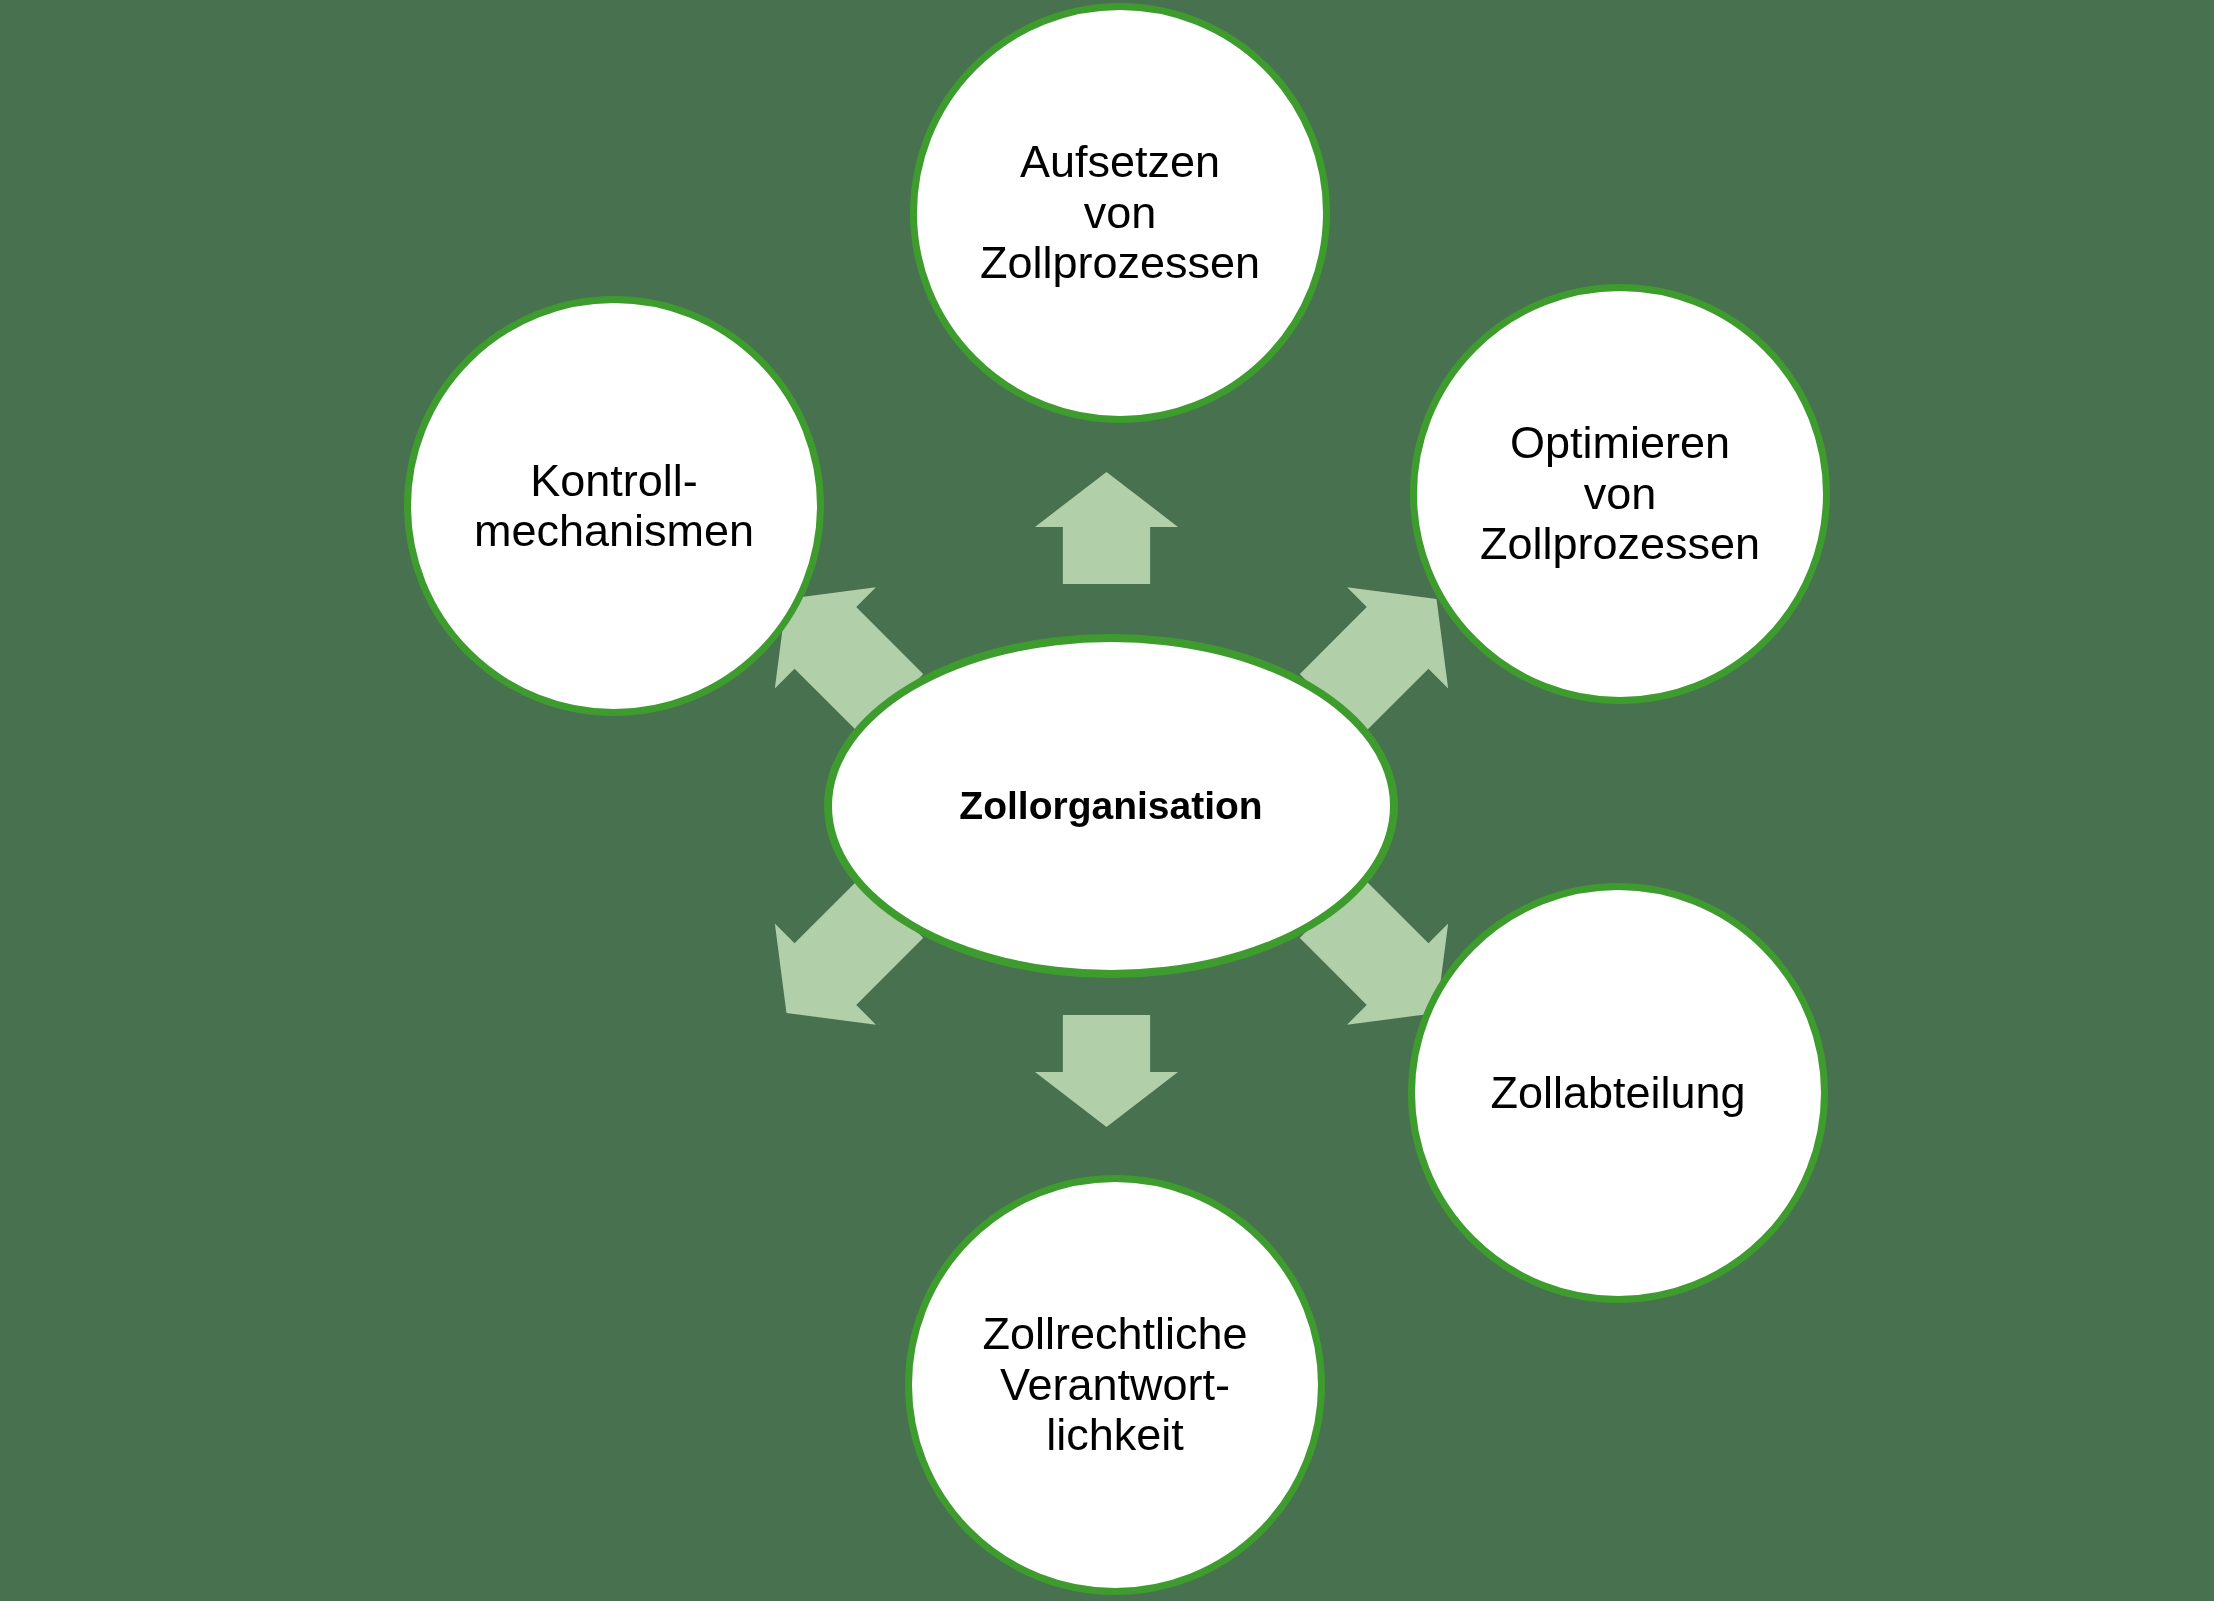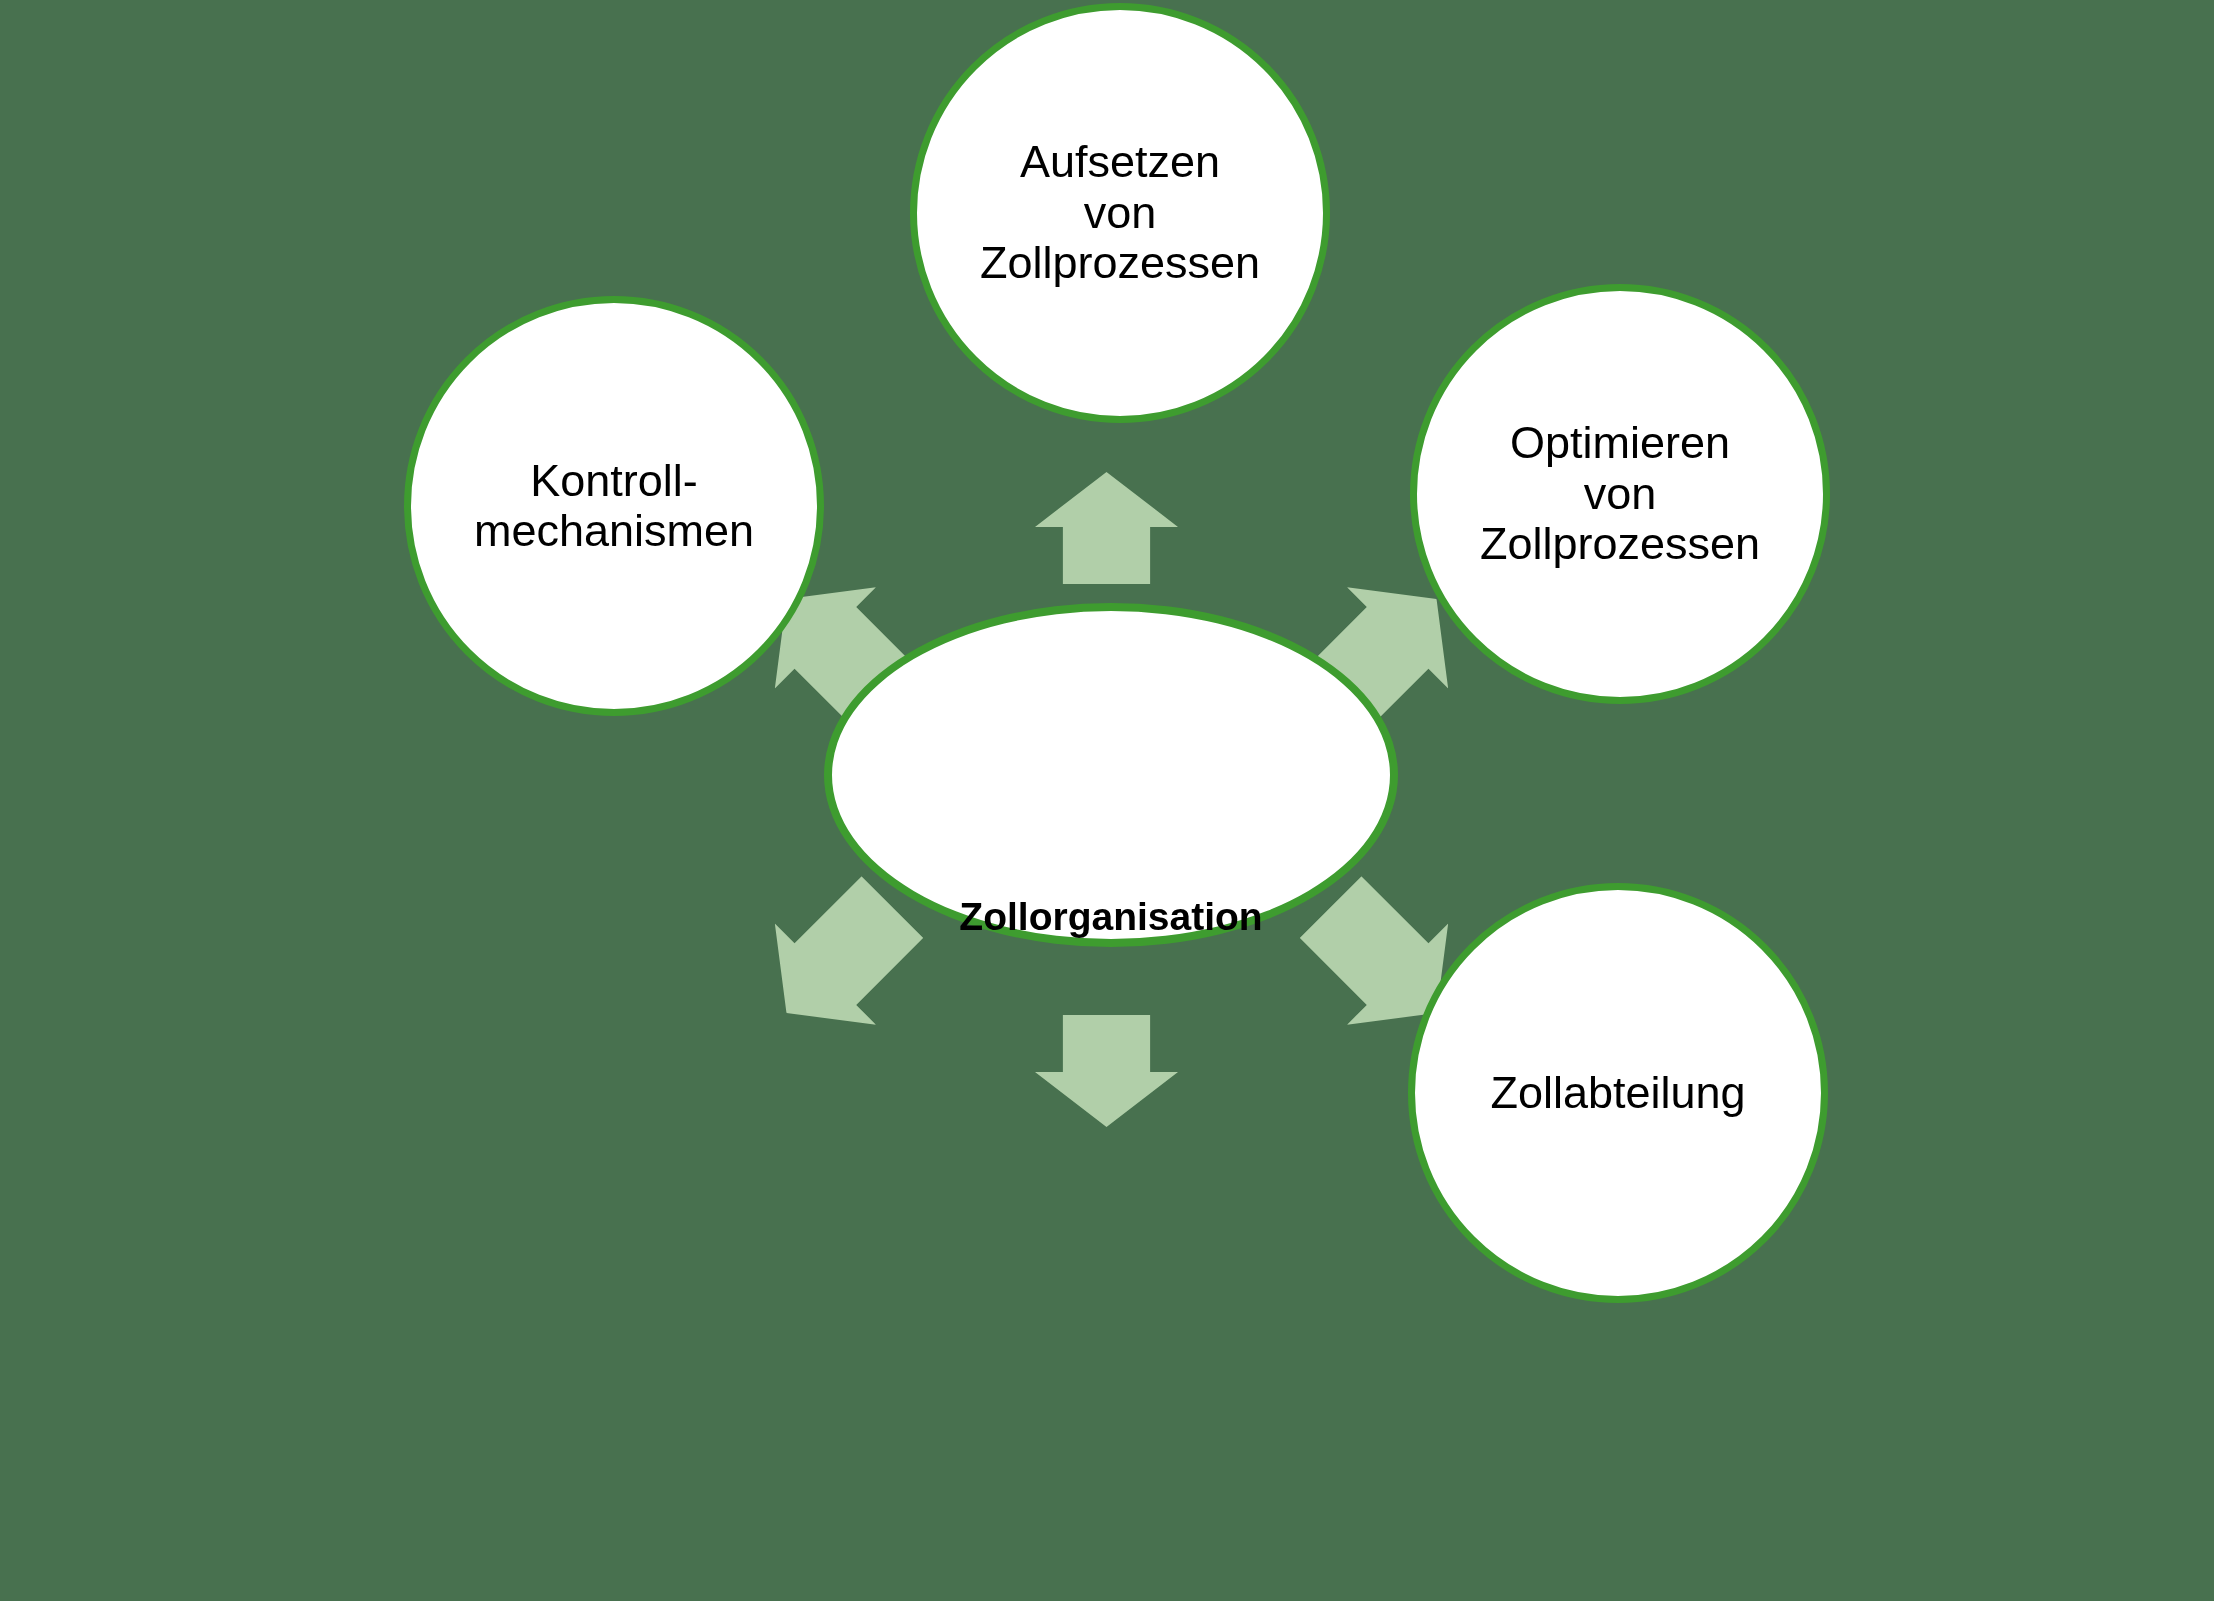--- a/index.html
+++ b/index.html
@@ -64,29 +64,29 @@
   .node-top-right    { left: 1410px; top: 284px; }
   .node-right        { left: 1408px; top: 883px; }
   .node-bottom       { left: 905px;  top: 1175px; }
   .node-bottom-left  { left: 390px;  top: 887px; }
   .node-top-left     { left: 404px;  top: 296px; }
 
   
   .center-ellipse {
     position: absolute;
     left: 824px;
-    top: 603px;
+    top: 634px;
     width: 574px;
     height: 344px;
     box-sizing: border-box;
     background: #FFFFFF;
     border: 8px solid #3E9C2F;
     border-radius: 50%;
     display: flex;
-    align-items: flex-end;
+    align-items: center;
     justify-content: center;
     z-index: 2;
   }
   .center-label {
     color: #000000;
     font-size: 39px;
     font-weight: bold;
     text-align: center;
     white-space: pre-line;
   }
@@ -112,20 +112,25 @@
   <div class="node node-top-right">
     <span class="node-label">Optimieren
 von
 Zollprozessen</span>
   </div>
 
   <div class="node node-right">
     <span class="node-label">Zollabteilung</span>
   </div>
 
+  <div class="node node-bottom">
+    <span class="node-label">Zollrechtliche
+Verantwort-
+lichkeit</span>
+  </div>
 
 
   <div class="node node-top-left">
     <span class="node-label">Kontroll-
 mechanismen</span>
   </div>
 
   <div class="center-ellipse">
     <span class="center-label">Zollorganisation</span>
   </div>

